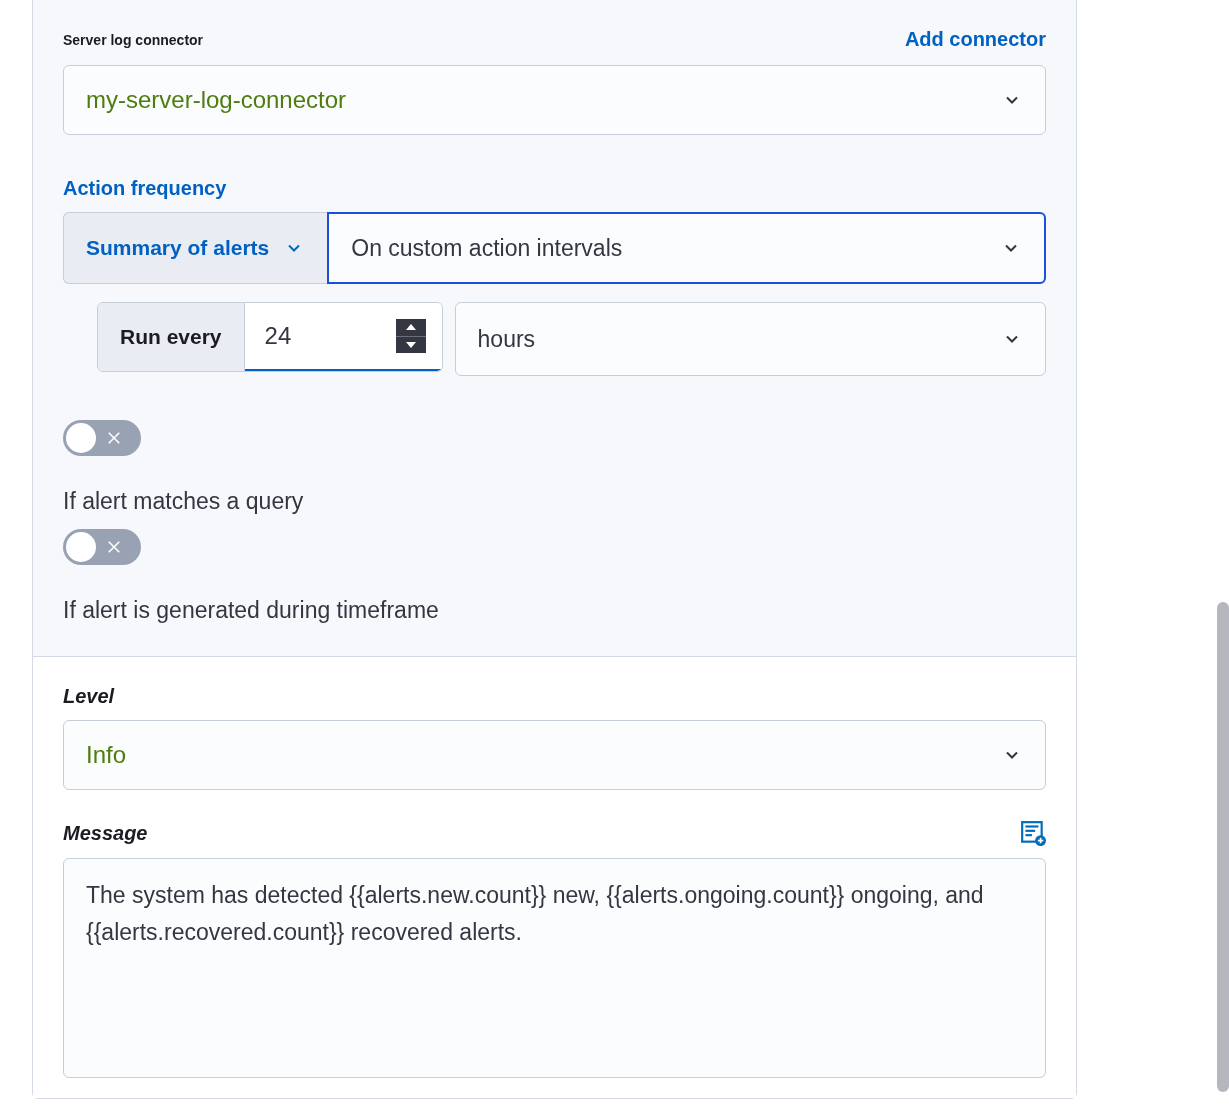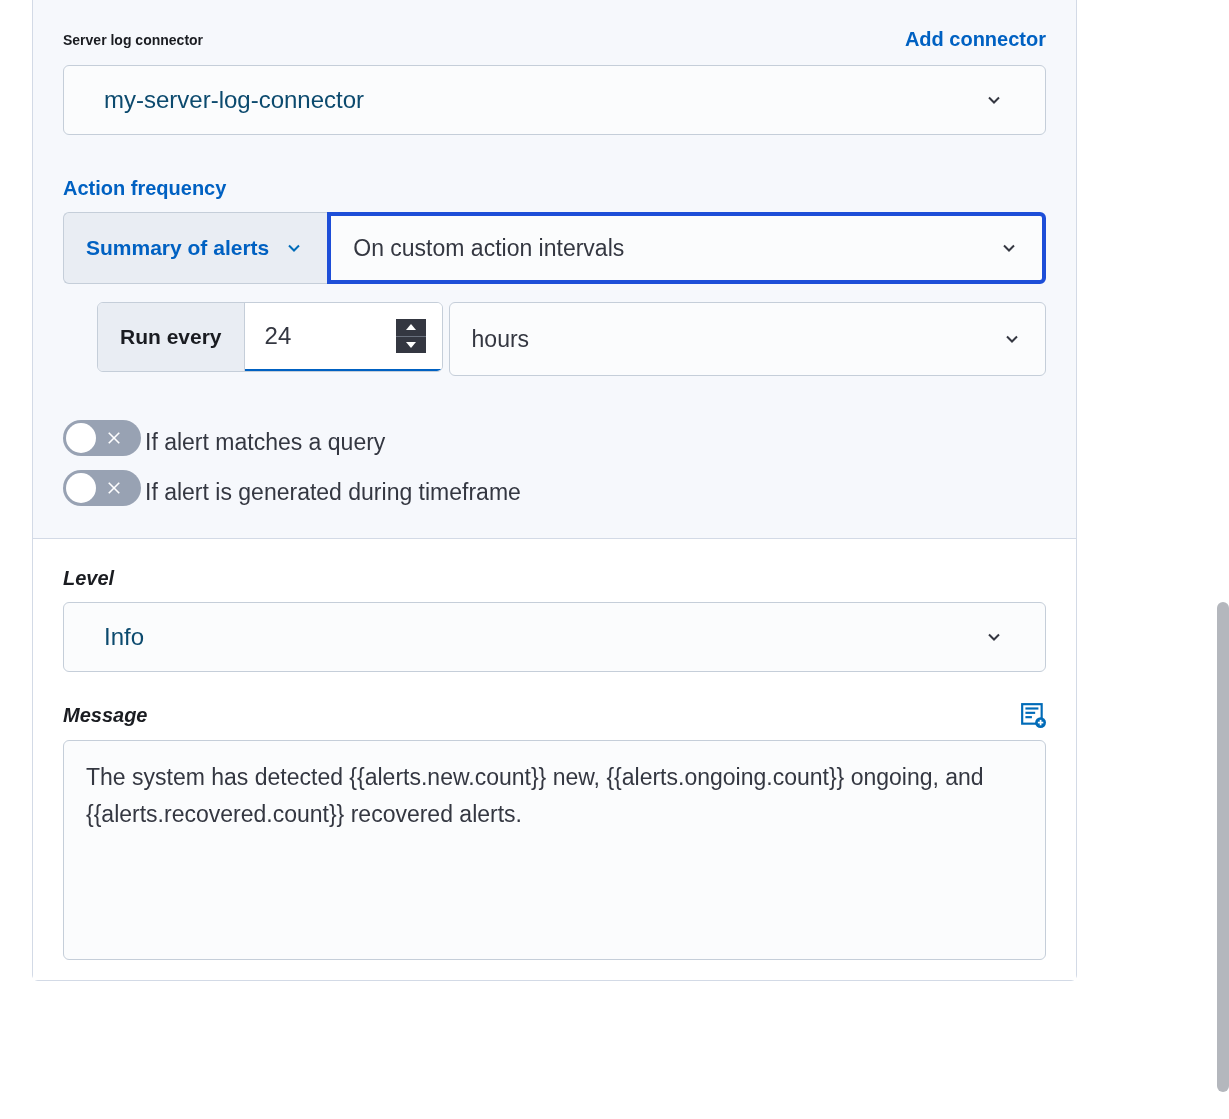--- a/index.html
+++ b/index.html
@@ -31,23 +31,23 @@
   }
   .label-strong { font-size: 14px; font-weight: 700; color: #1a1c21; }
   .link-primary { color: #0061c2; font-weight: 600; font-size: 20px; cursor: pointer; }
   .select-box {
     background: #fbfcfd;
     border: 1px solid #c5ced9;
     border-radius: 6px;
     height: 70px;
     display: flex;
     align-items: center;
-    padding: 0 40px;
+    padding: 0 22px;
     font-size: 24px;
-    color: #0c4a6e;
+    color: #4d7c0f;
     cursor: pointer;
     position: relative;
   }
   .select-box .chev { margin-left: auto; }
   .chev {
     width: 22px; height: 22px;
     display: inline-flex; align-items: center; justify-content: center;
   }
   .chev svg { width: 20px; height: 20px; stroke: #343741; stroke-width: 2.4; fill: none; }
   
@@ -64,32 +64,32 @@
     font-size: 21px;
     color: #0061c2;
     font-weight: 600;
     cursor: pointer;
     gap: 14px;
   }
   .freq-left .chev svg { stroke: #006bb8; }
   .freq-right {
     flex: 1;
     background: #fbfcfd;
-    border: 4px solid #1d4ed8;
+    border: 2px solid #1d4ed8;
     border-radius: 0 6px 6px 0;
     height: 72px;
     display: flex; align-items: center;
     padding: 0 22px;
     font-size: 23px;
     color: #343741;
     cursor: pointer;
   }
   .freq-right .chev { margin-left: auto; }
   
-  .interval-row { display: flex; gap: 6px; margin-top: 18px; margin-left: 34px; }
+  .interval-row { display: flex; gap: 12px; margin-top: 18px; margin-left: 34px; }
   .interval-group {
     display: flex;
     border: 1px solid #c5ced9;
     border-radius: 6px;
     height: 70px;
     overflow: hidden;
   }
   .interval-label {
     background: #e9edf3;
     display: flex; align-items: center;
@@ -134,21 +134,21 @@
     height: 74px;
     display: flex; align-items: center;
     padding: 0 22px;
     font-size: 23px;
     color: #343741;
     cursor: pointer;
   }
   .interval-unit .chev { margin-left: auto; }
   
   .toggles { margin-top: 44px; display:flex; flex-direction:column; gap:14px; }
-  .toggle-row { display:flex; align-items:flex-end; gap: 4px; }
+  .toggle-row { display:flex; align-items:flex-start; gap: 32px; flex-direction: column; }
   .switch {
     width: 78px; height: 36px;
     background: #98a2b3;
     border-radius: 18px;
     position: relative;
     cursor: pointer;
     display:flex; align-items:center;
   }
   .switch .knob {
     width: 30px; height: 30px;

